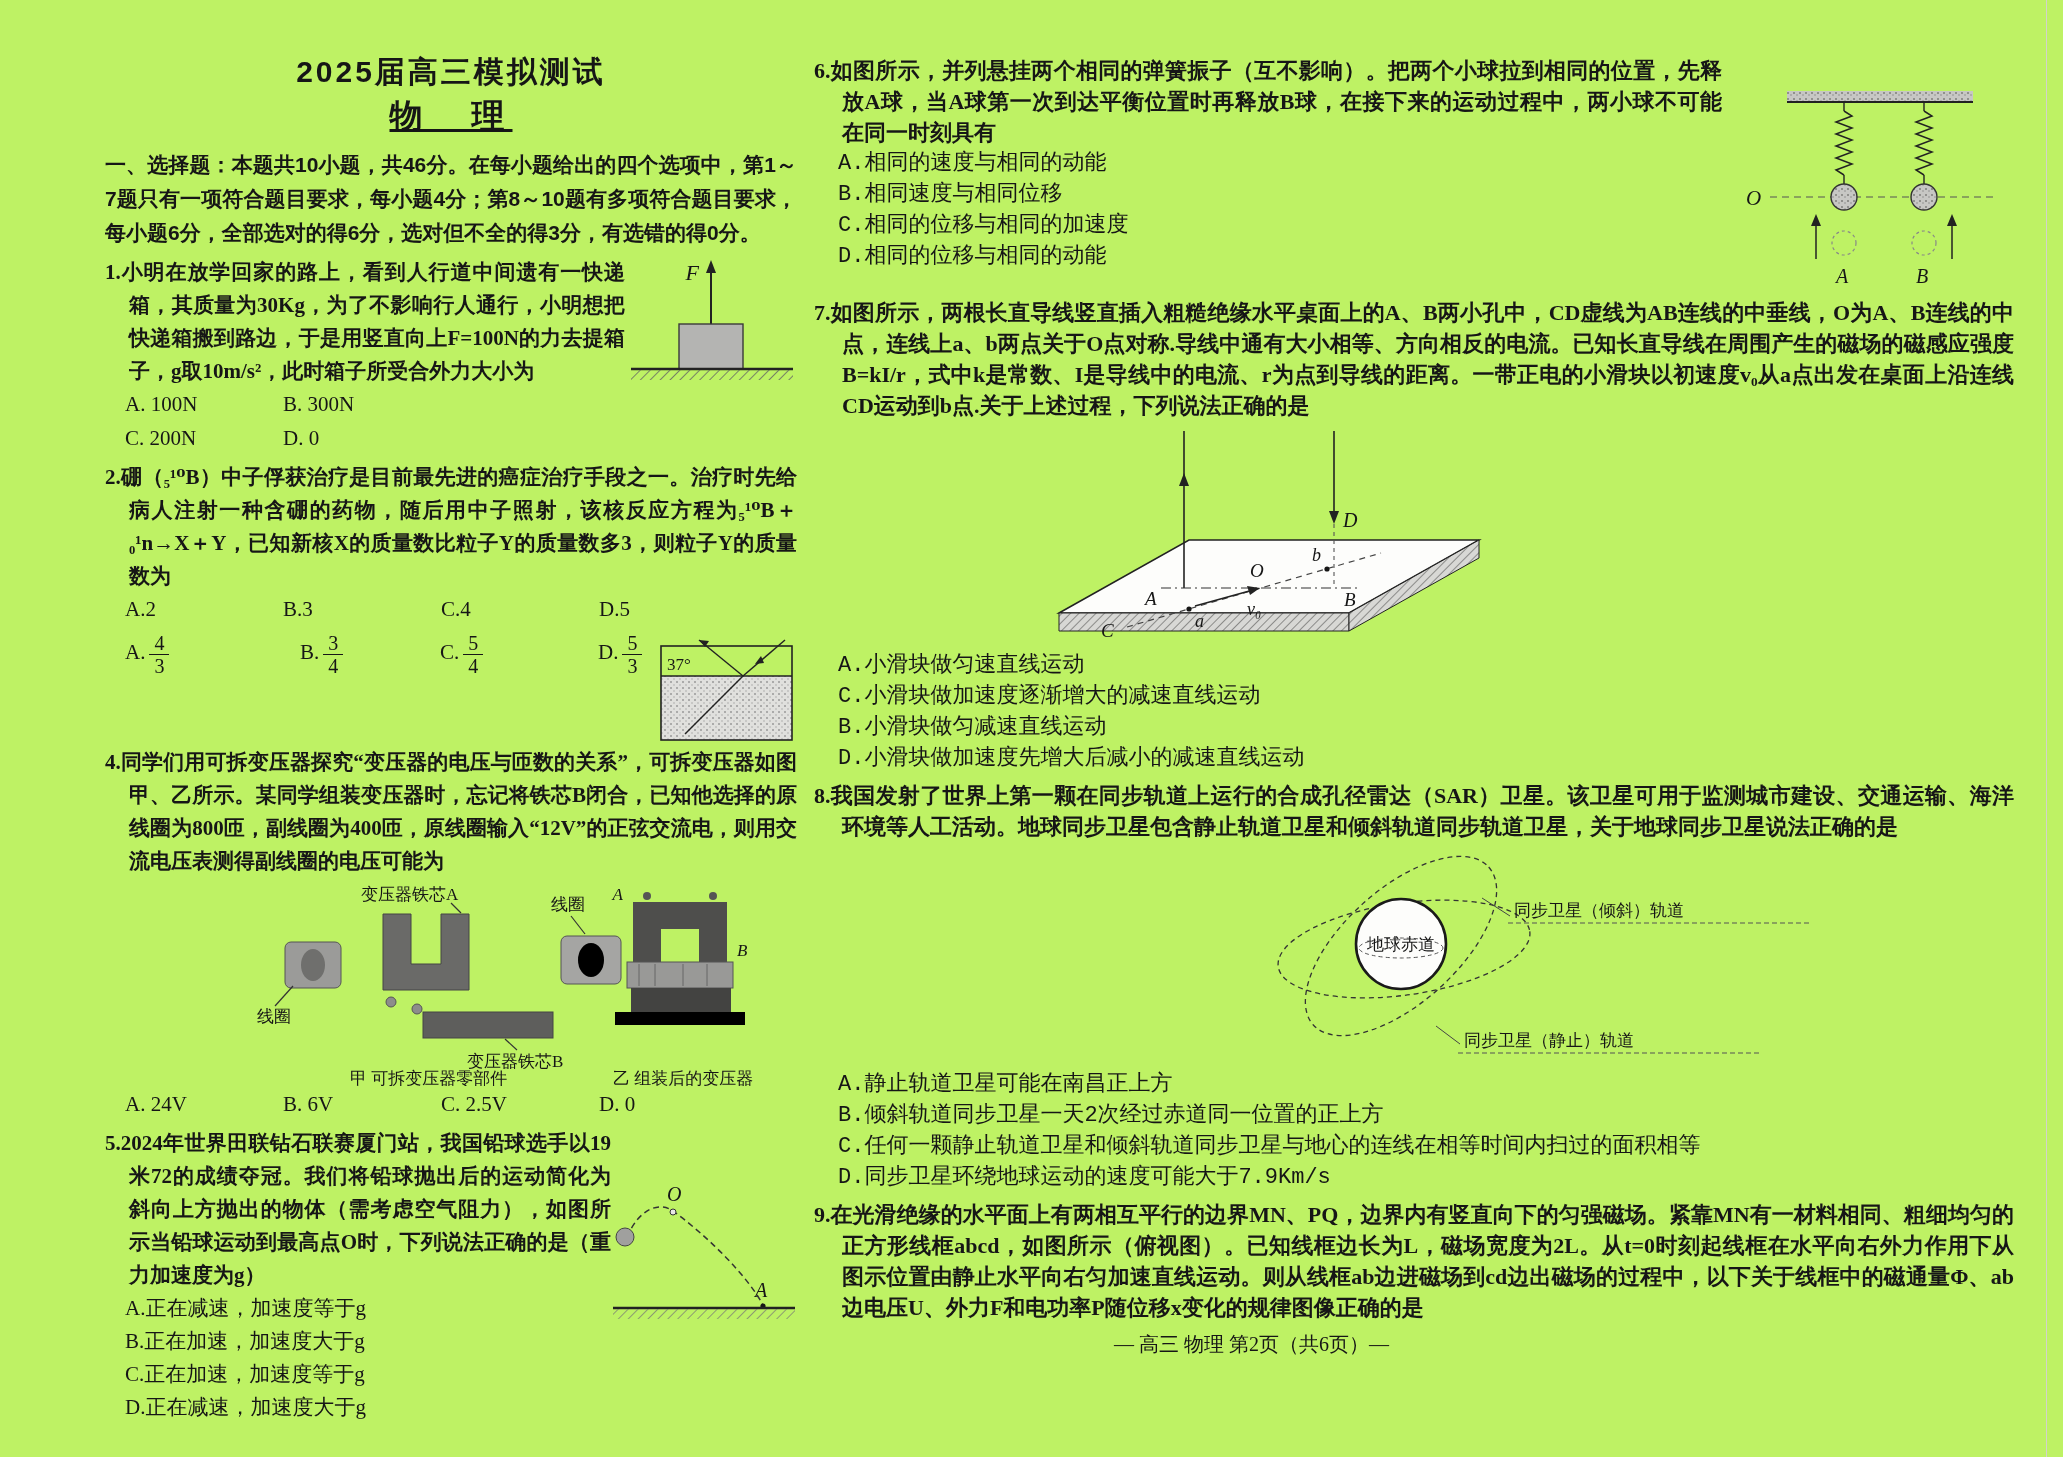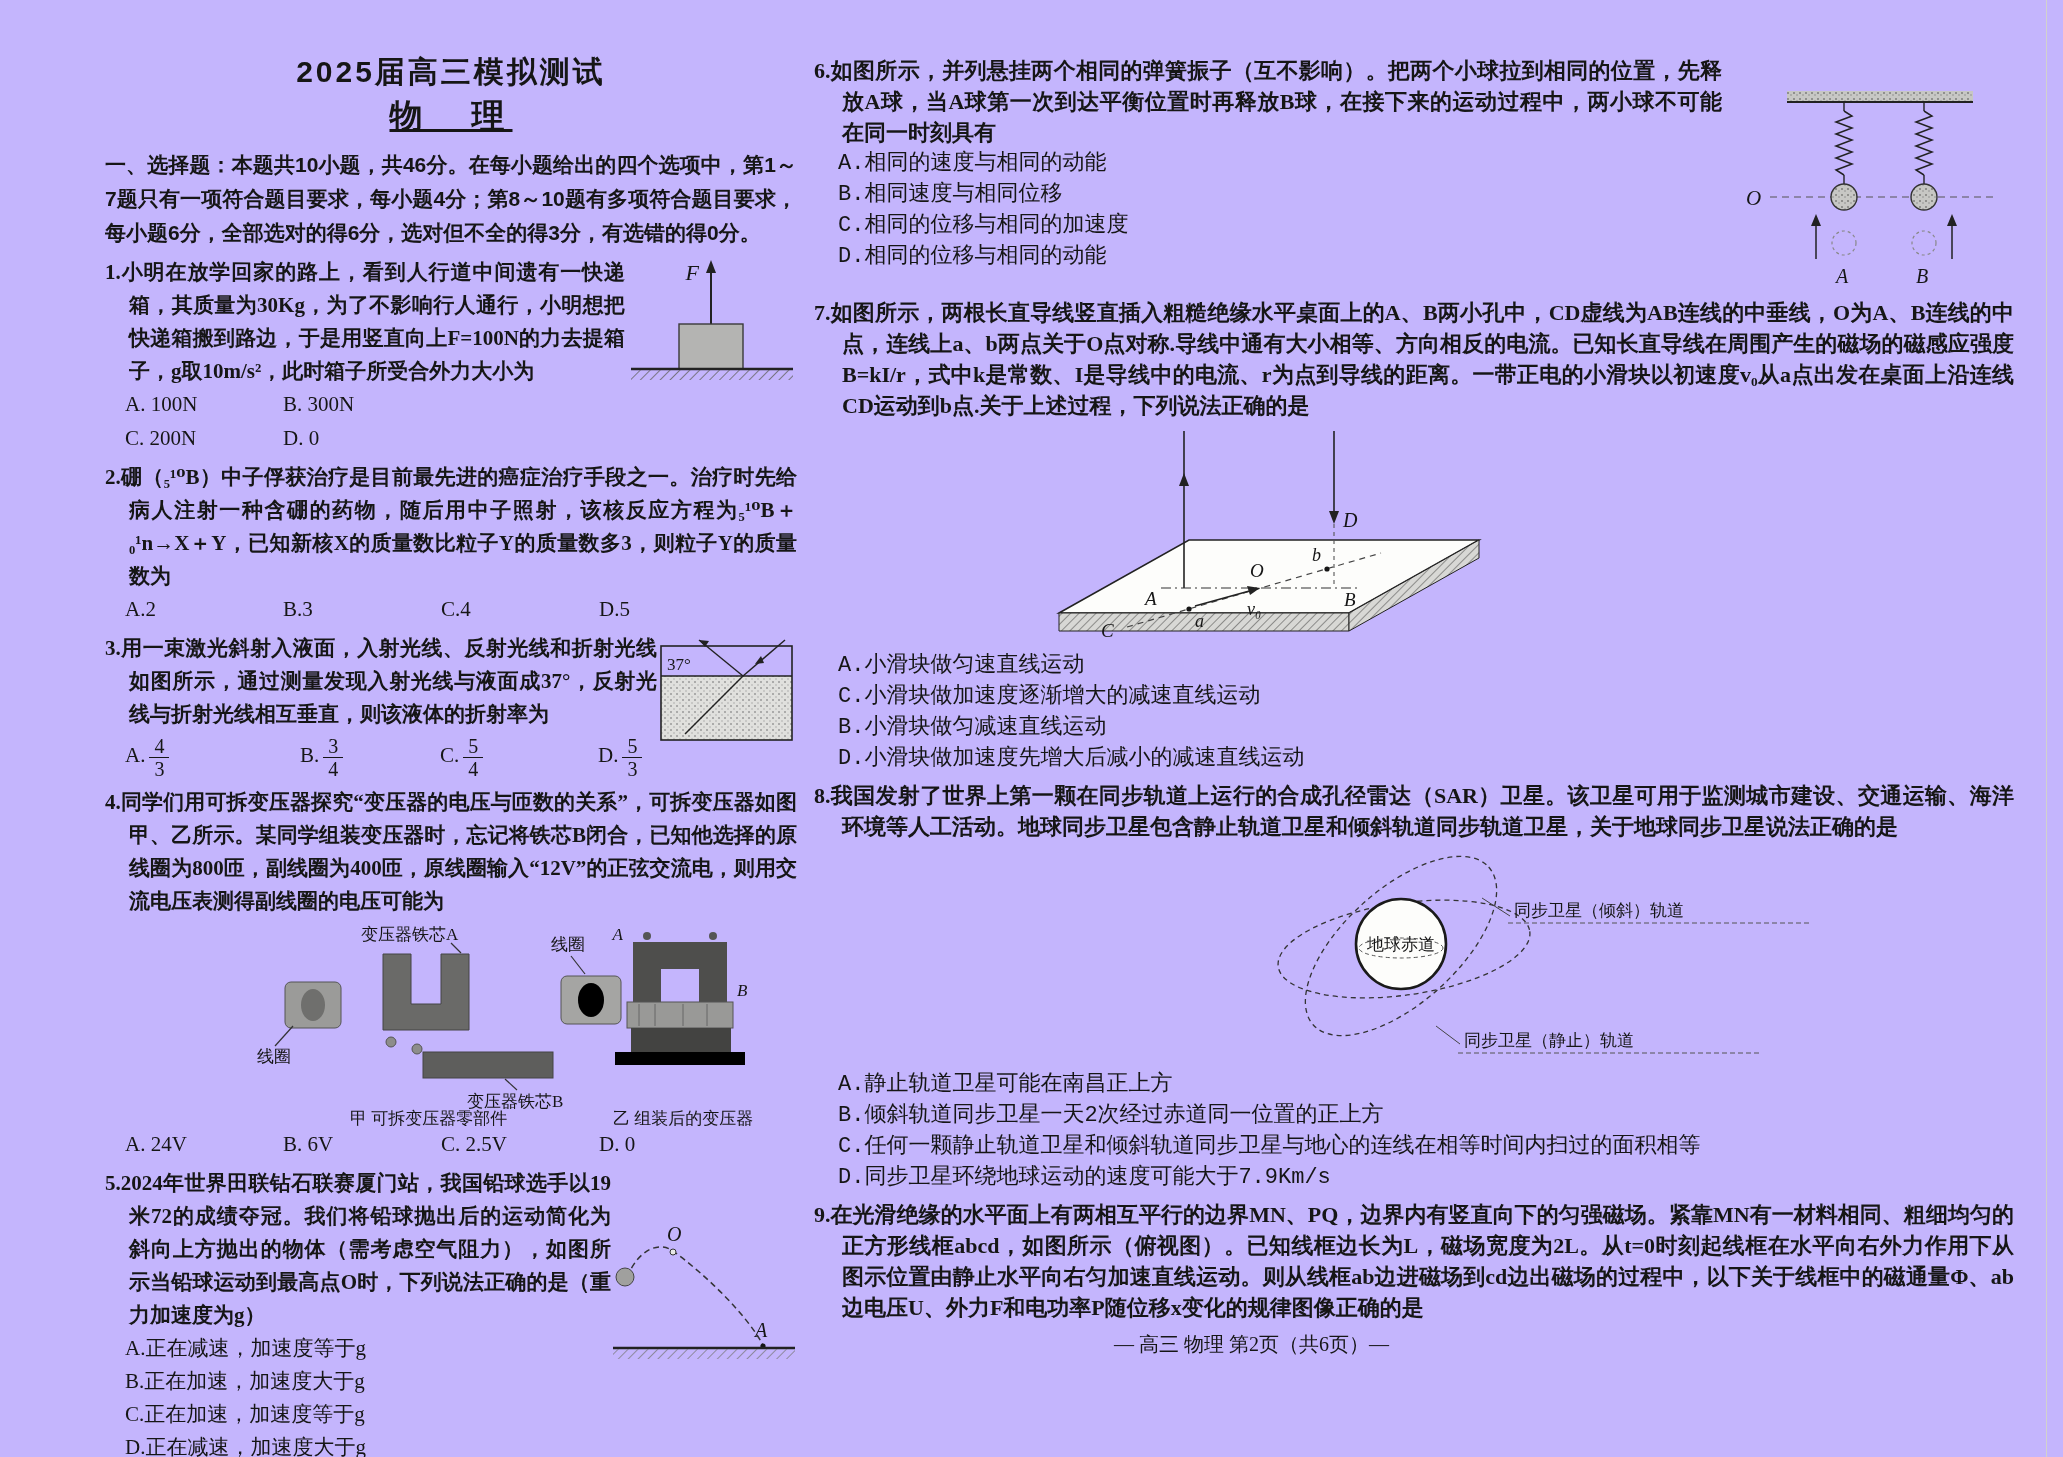--- a/index.html
+++ b/index.html
@@ -1,16 +1,16 @@
 <!DOCTYPE html>
 <html><head>
 <meta charset="utf-8">
 <style>
   html,body{margin:0;padding:0;background:#e8e8e6;}
-  .canvas{position:relative;width:2063px;height:1457px;background:#c4b5fd;overflow:hidden;
+  .canvas{position:relative;width:2063px;height:1457px;background:#bef264;overflow:hidden;
           font-family:"Liberation Serif","DejaVu Serif",serif;color:#161616;}
   .scan-edge{position:absolute;top:0;bottom:0;right:16px;width:1px;background:#d2d2cc;}
   
   .page{position:absolute;top:0;}
   .page1{left:105px;top:52px;width:692px;font-size:21px;line-height:33px;}
   .page2{left:814px;top:55px;width:1200px;font-size:22px;line-height:31px;}
   
   .title{margin:0;text-align:center;font-family:"Liberation Sans","DejaVu Sans",sans-serif;
          font-weight:700;font-size:30px;line-height:40px;letter-spacing:3px;}
   .subject{margin:2px 0 10px 0;text-align:center;font-family:"Liberation Sans","DejaVu Sans",sans-serif;
@@ -103,21 +103,20 @@
           <rect x="4" y="14" width="131" height="94" fill="none" stroke="#222" stroke-width="1.6"></rect>
           <line x1="4" y1="44" x2="135" y2="44" stroke="#222" stroke-width="1.6"></line>
           <line x1="128" y1="8" x2="86" y2="44" stroke="#222" stroke-width="1.4"></line>
           <polygon points="98,32 104,24 107,31" fill="#222"></polygon>
           <line x1="86" y1="44" x2="42" y2="8" stroke="#222" stroke-width="1.4"></line>
           <polygon points="48,15 42,8 52,9" fill="#222"></polygon>
           <line x1="86" y1="44" x2="28" y2="102" stroke="#222" stroke-width="1.4"></line>
           <text x="10" y="38" class="svgt" font-size="15">37°</text>
         </svg>
       </div>
-      <p class="qt">3.用一束激光斜射入液面，入射光线、反射光线和折射光线如图所示，通过测量发现入射光线与液面成37°，反射光线与折射光线相互垂直，则该液体的折射率为</p>
       <div class="opts-frac">
         <span class="opt">
           <span>A.</span><span class="frac">
               <span class="fnum">4</span>
               <span class="fden">3</span>
             </span>
         </span>
         <span class="opt">
           <span>B.</span><span class="frac">
               <span class="fnum">3</span>

